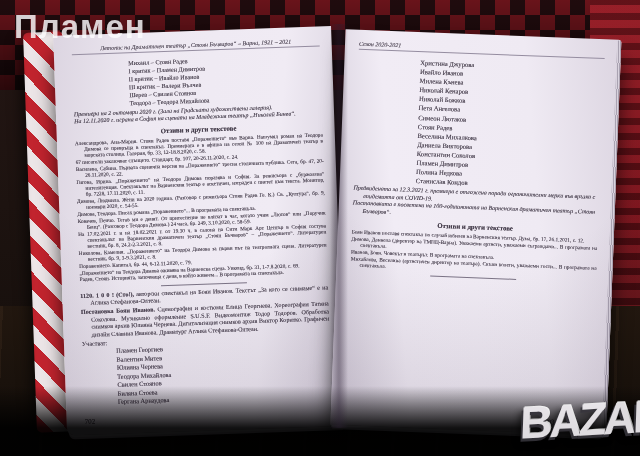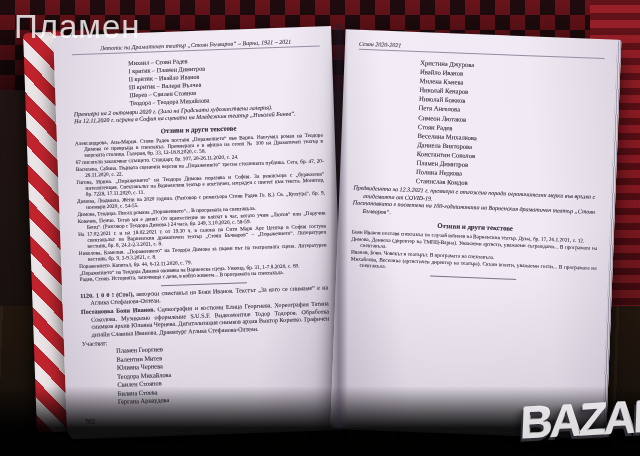--- a/index.html
+++ b/index.html
@@ -62,21 +62,21 @@
   .entry{font-size:6.1px;line-height:1.26;text-align:justify;}
   .entry p{margin:0 0 1px;padding-left:10px;text-indent:-10px;}
   .b{font-weight:bold;}
   .participants{font-size:6.1px;margin-top:1px;}
   .cast-entry{margin-left:34px;font-size:6.4px;line-height:1.32;}
   .pagenum{position:absolute;font-size:7px;color:#4e4654;}
   .pn-left{left:18px;bottom:9px;}
   .pn-right{right:52px;bottom:7px;}
   
   .wm-seller{position:absolute;left:14px;top:8px;z-index:10;
-        font-family:"Liberation Sans",sans-serif;font-weight:normal;font-size:33px;
+        font-family:"Liberation Sans",sans-serif;font-weight:bold;font-size:33px;
         color:rgba(253,253,254,.82);letter-spacing:1px;}
   .wm-site{position:absolute;left:520px;top:394px;z-index:10;
         font-family:"Liberation Sans",sans-serif;font-weight:bold;font-size:45px;
         letter-spacing:-3px;color:#f1eef2;opacity:.92;
         transform:rotate(-3deg) skewX(-5deg);
         text-shadow:-2px 3px 0 #35333a,-4px 5px 7px rgba(0,0,0,.65),1px -1px 0 #ffffff;}
 </style>
 </head>
 <body>
 

